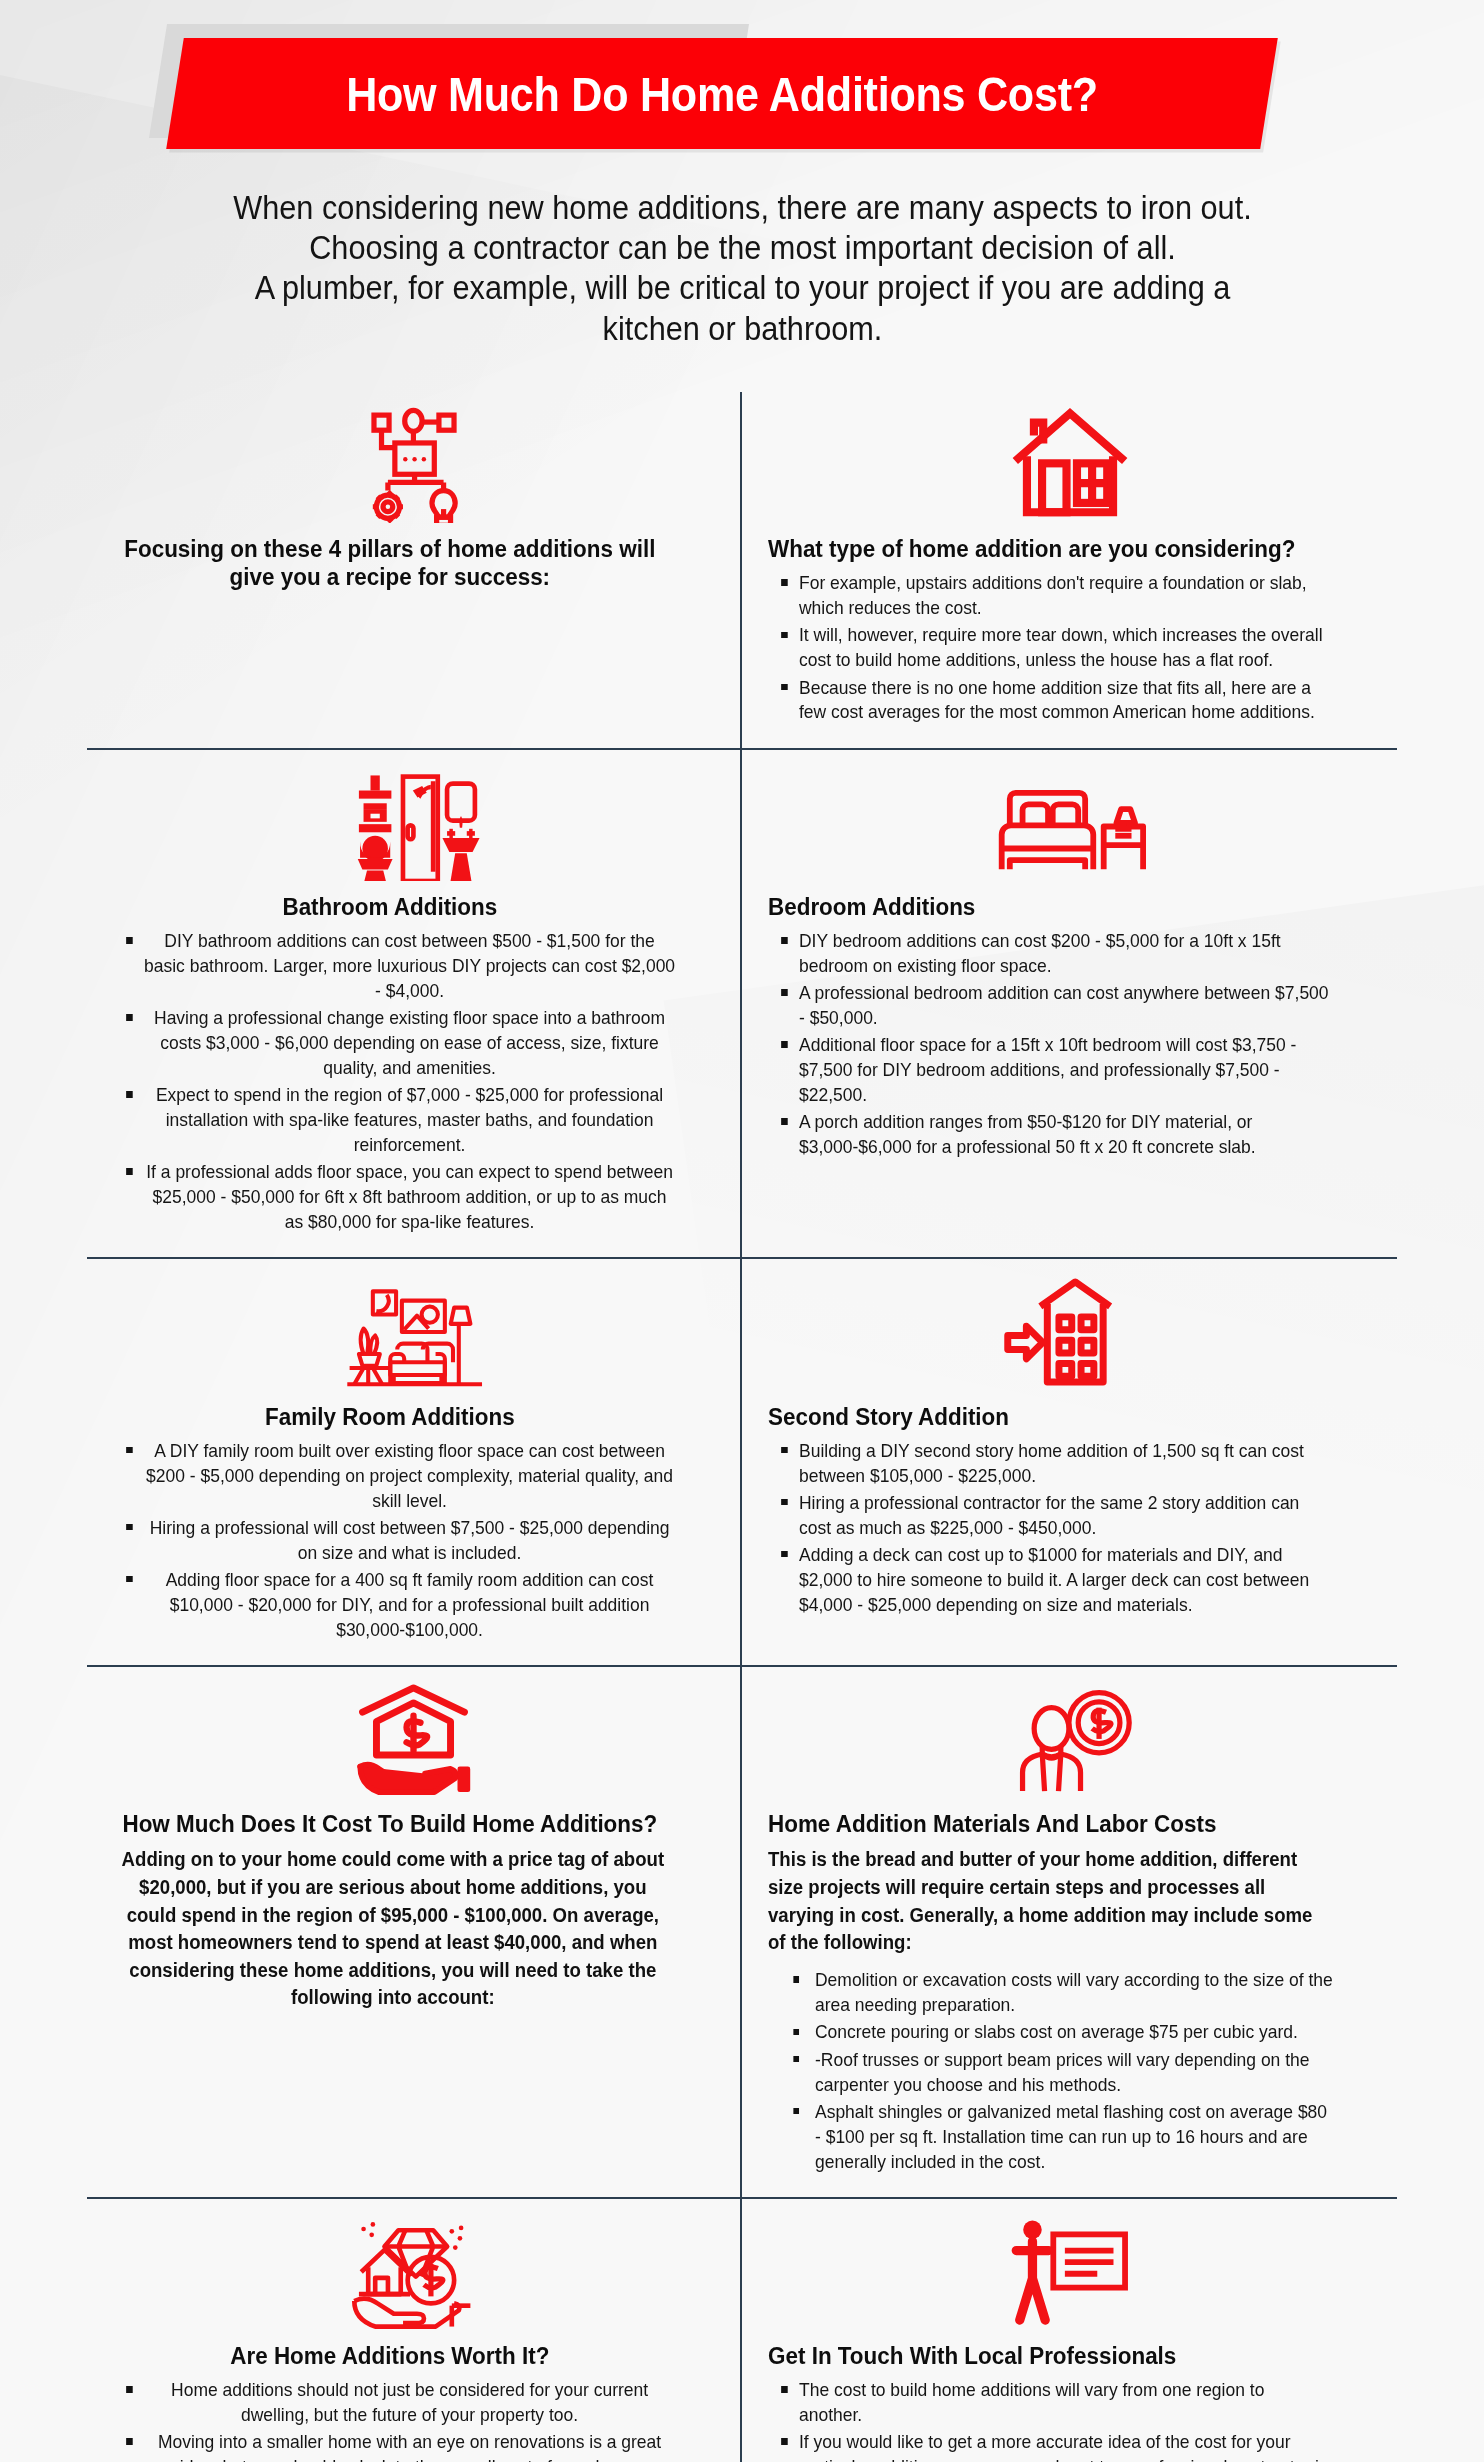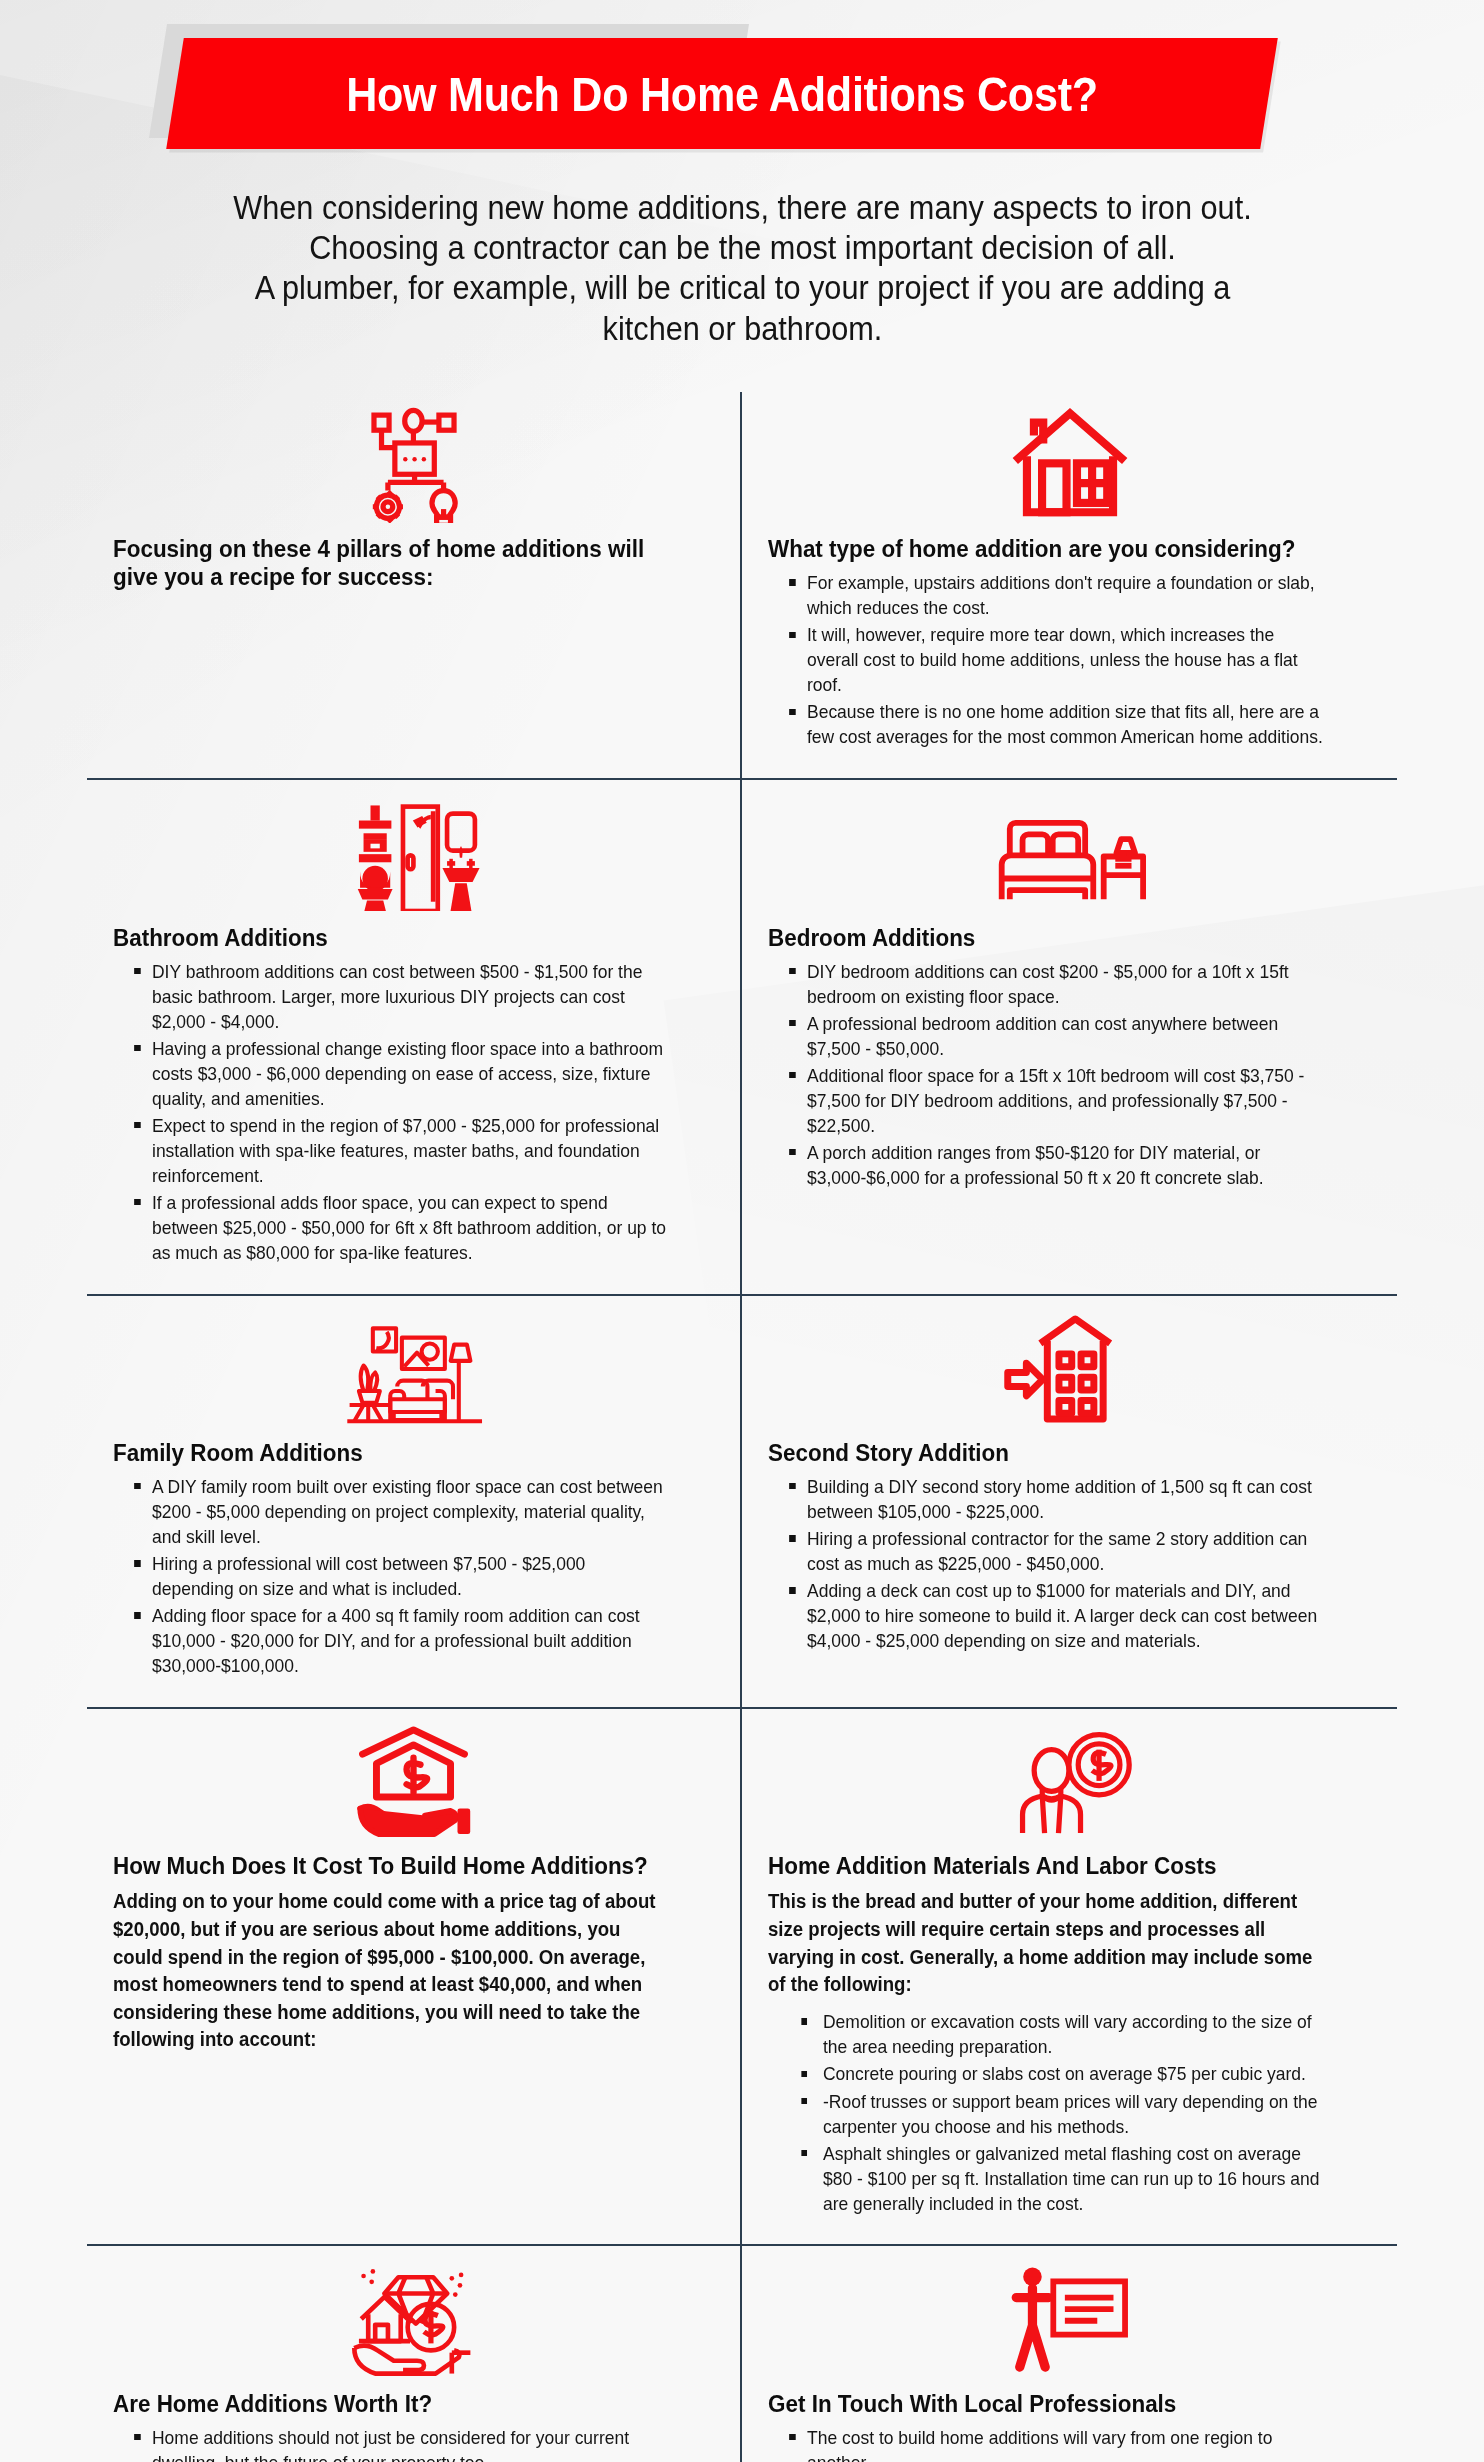--- a/index.html
+++ b/index.html
@@ -103,21 +103,21 @@
     border-bottom:2.3px solid #2c3e50;
     position:relative;
   }
   .row.last{ border-bottom:none; }
   .cell{
     width:50%;
     box-sizing:border-box;
     padding:10.5px 25.6px 20px 25.6px;
     position:relative;
   }
-  .cell.left{ border-right:2.3px solid #2c3e50; }
+  .cell.left{ border-right:2.3px solid #2c3e50;text-align:center; }
 
   .icon-box{
     height:125px;
     display:flex;
     align-items:center;
     justify-content:center;
     margin-bottom:8.1px;
   }
   .icon-box svg{ display:block; }
 
@@ -135,21 +135,21 @@
     margin:0 0 11.6px 0;
     font-size:20px;
     line-height:1.38;
     font-weight:bold;
     color:#111;
     font-family:"Liberation Sans Narrow","Liberation Sans", sans-serif;
     transform:scaleX(0.93);
     transform-origin:left center;
   }
   ul.bullets{
-    margin:8px;
+    margin:0;
     padding:0 0 0 31px;
     list-style:none;
   }
   ul.bullets li{
     position:relative;
     font-size:18.6px;
     line-height:1.34;
     color:#151515;
     margin-bottom:2.3px;
     font-family:"Liberation Sans Narrow","Liberation Sans", sans-serif;

